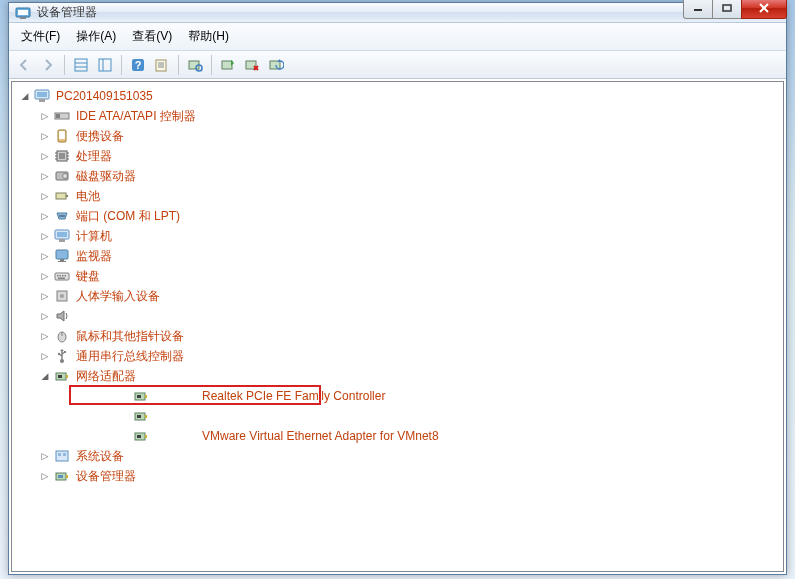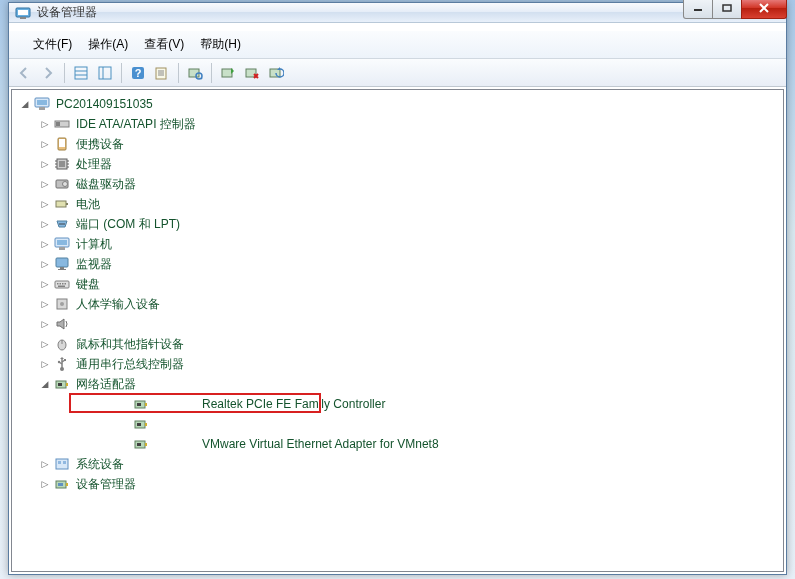--- a/index.html
+++ b/index.html
@@ -63,23 +63,22 @@
   color: #fff;
   border-color: #a02010;
   border-bottom-right-radius: 3px;
 }
 .win-btn.min { border-bottom-left-radius: 3px; }
 .menubar {
   height: 28px;
   background: linear-gradient(to bottom, #fafcfe, #edf3fa);
   display: flex;
   align-items: center;
-  padding: 0 16px;
+  padding: 0 4px;
   border-bottom: 1px solid #d0d8e0;
-  margin-top: 8px;
 }
 .menu-item {
   padding: 3px 8px;
   cursor: default;
 }
 .toolbar {
   height: 28px;
   background: linear-gradient(to bottom, #fafcfe, #e8eef6);
   display: flex;
   align-items: center;
@@ -125,21 +124,21 @@
   font-size: 9px;
 }
 .tree-icon {
   width: 16px; height: 16px;
   margin-right: 4px;
   display: inline-flex;
   align-items: center;
   justify-content: center;
 }
 .tree-label {
-  color: #14532d;
+  color: #c2410c;
   padding: 1px 2px;
 }
 .hl-wrap {
   position: absolute;
   border: 2px solid #d82020;
   pointer-events: none;
 }
 .ind-0 { padding-left: 4px; }
 .ind-1 { padding-left: 24px; }
 .ind-2 { padding-left: 56px; gap: 47px; }

